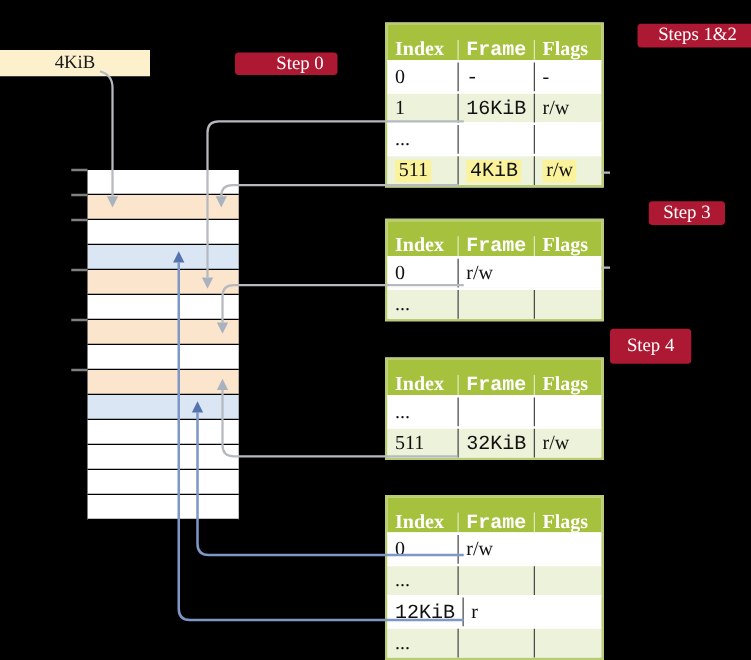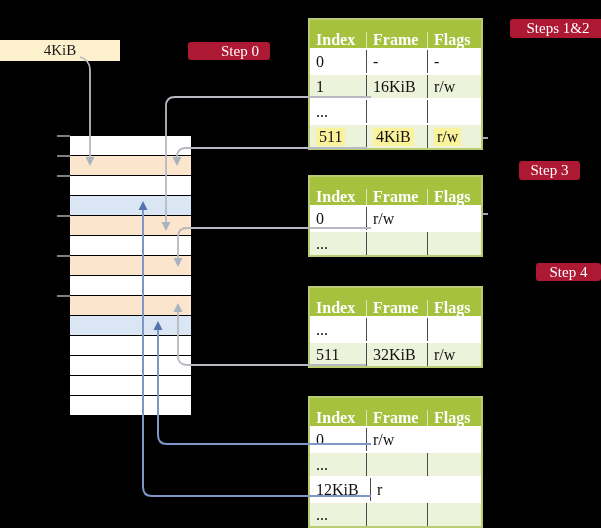--- a/index.html
+++ b/index.html
@@ -16,21 +16,21 @@
   }
   
   .step-label{
     position:absolute;background:#ad1833;color:#fff;font-size:15px;
     display:flex;align-items:center;justify-content:center;
     border-radius:3px;z-index:2;white-space:nowrap;
   }
   #step0{left:188px;top:42px;width:60px;height:18px;padding-left:22px;}
   #steps12{left:510px;top:19px;width:96px;height:19px;}
   #step3{left:519px;top:161px;width:61px;height:19px;}
-  #step4{left:536px;top:263px;width:65px;height:18px;}
+  #step4{left:488px;top:263px;width:65px;height:28px;}
   
   .memory{
     position:absolute;left:70px;top:136px;width:121px;z-index:1;
   }
   .mrow{height:20px;box-sizing:border-box;border-bottom:1px solid #000;}
   .mrow.white{background:#ffffff;}
   .mrow.orange{background:#fce5cd;}
   .mrow.blue{background:#dbe6f4;}
   .tick{
     position:absolute;left:57px;width:13px;height:0;
@@ -50,21 +50,21 @@
   .thead .c:last-child{border-right:none;}
   .trow{display:flex;height:25px;box-sizing:border-box;border-top:2px solid #fff;background:#fff;}
   .trow.shade{background:#edf2da;}
   .c{
     box-sizing:border-box;display:flex;align-items:center;
     padding-left:6px;font-size:16px;color:#111;overflow:hidden;white-space:nowrap;
   }
   .trow .c{border-right:1px solid #4b4b4b;}
   .trow .c:last-child{border-right:none;}
   .c1{width:57px;flex:0 0 57px;}
-  .c2{width:61px;flex:0 0 61px;}
+  .c2{width:61px;flex:0 0 61px;font-family:Liberation Mono, monospace;}
   .c3{flex:1;}
   .hl{background:#fbf29c;padding:0 3px;}
   
   .overlay{position:absolute;left:0;top:0;z-index:5;pointer-events:none;}
   .gline{stroke:#b6bac0;stroke-width:1.8;fill:none;}
   .garrow{fill:#a9b2bf;stroke:none;}
   .bline{stroke:#7d97c6;stroke-width:2;fill:none;}
   .barrow{fill:#5474ad;stroke:none;}
 </style>
 </head>

